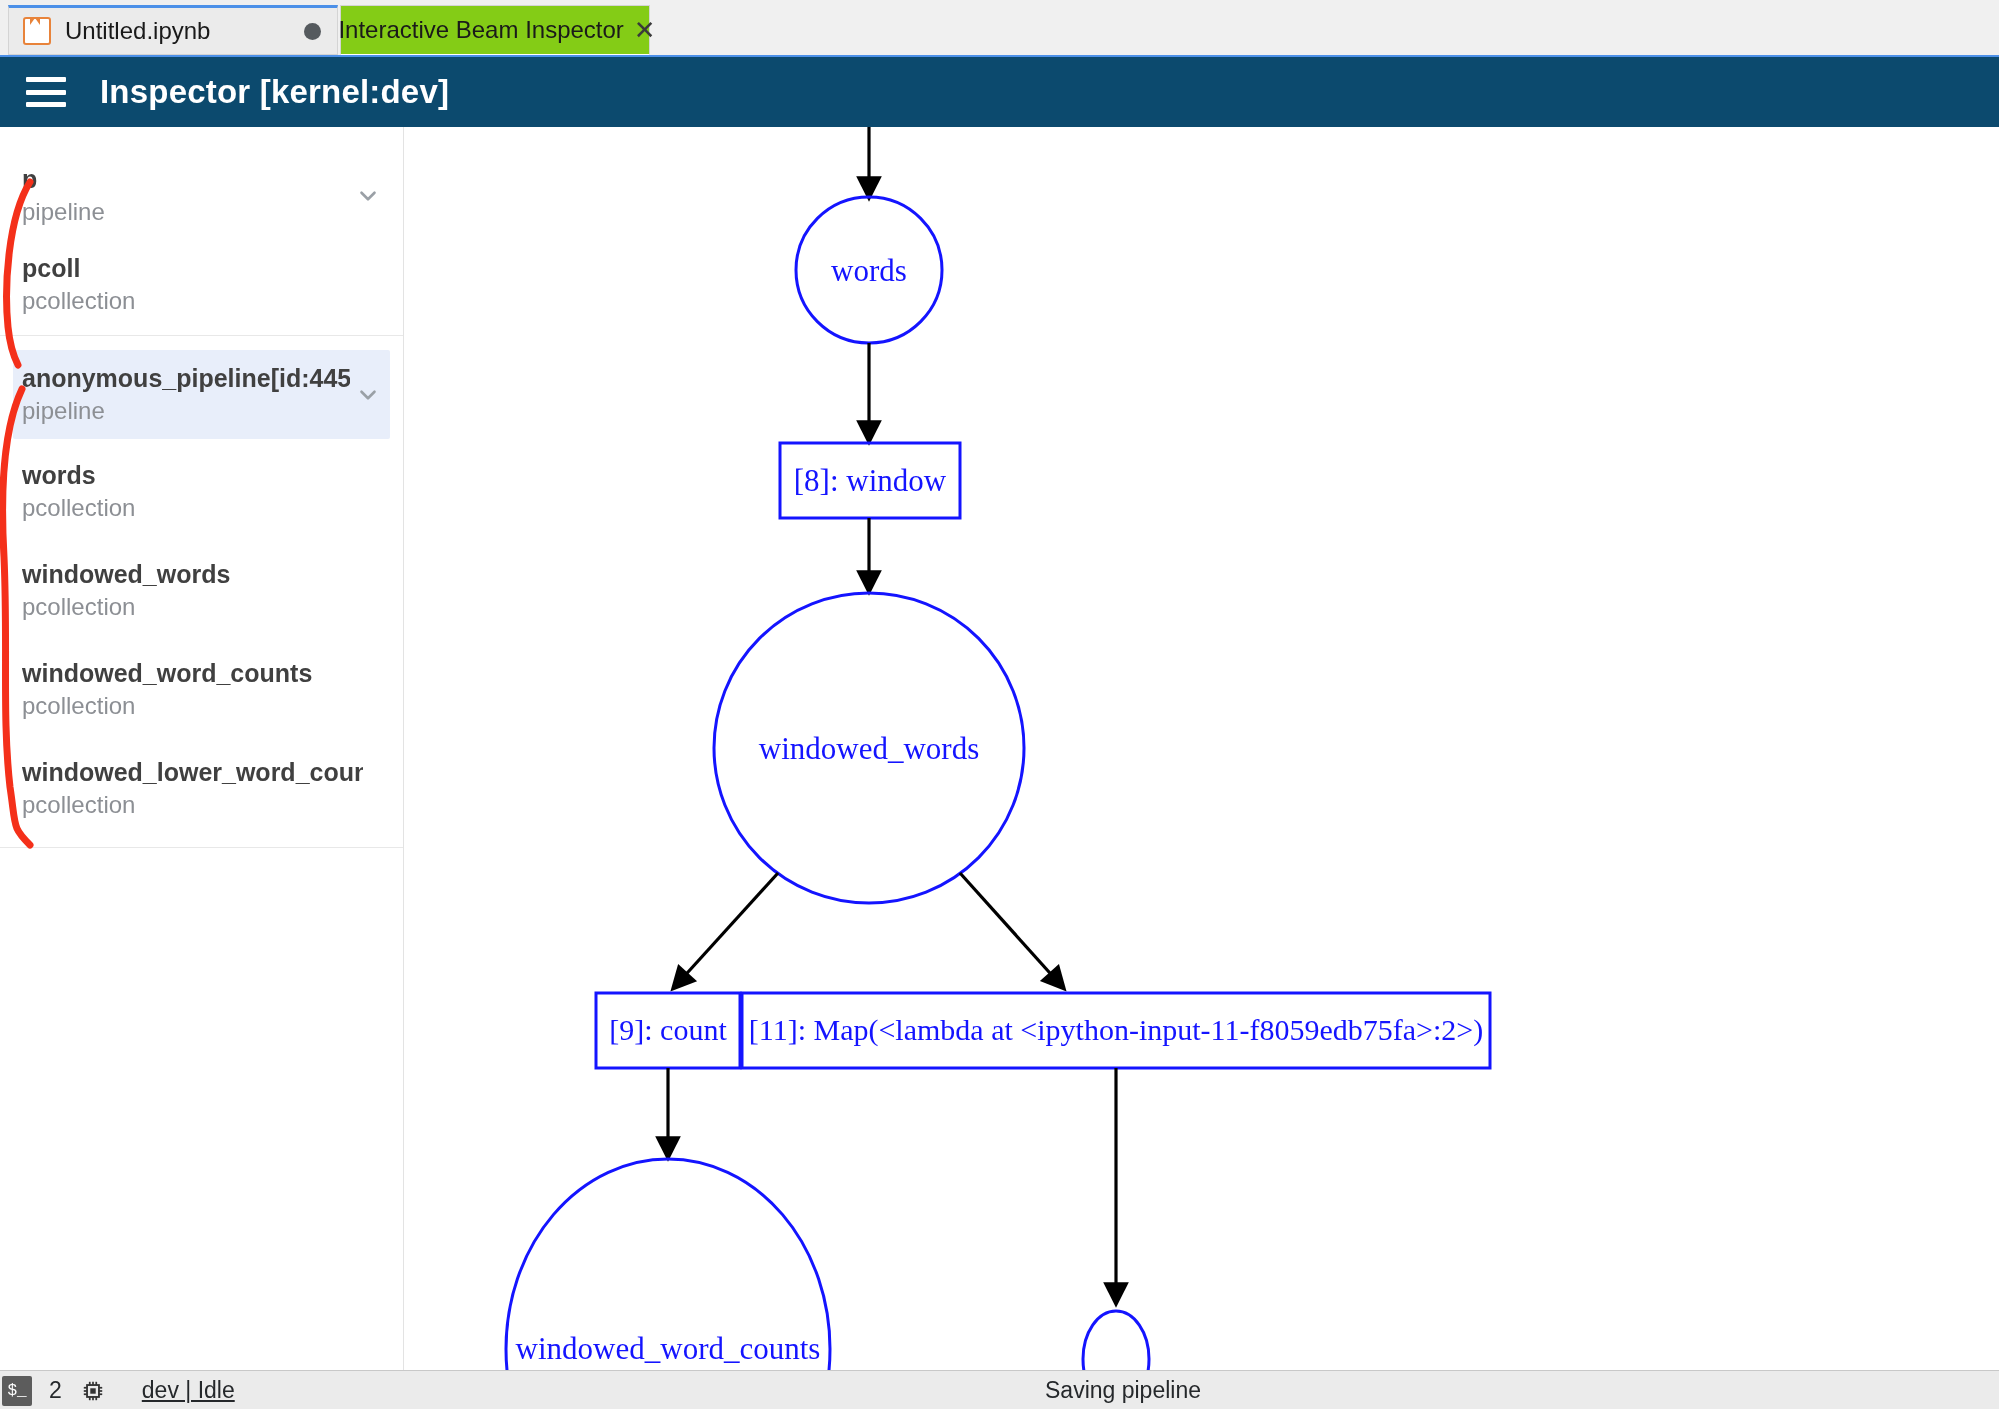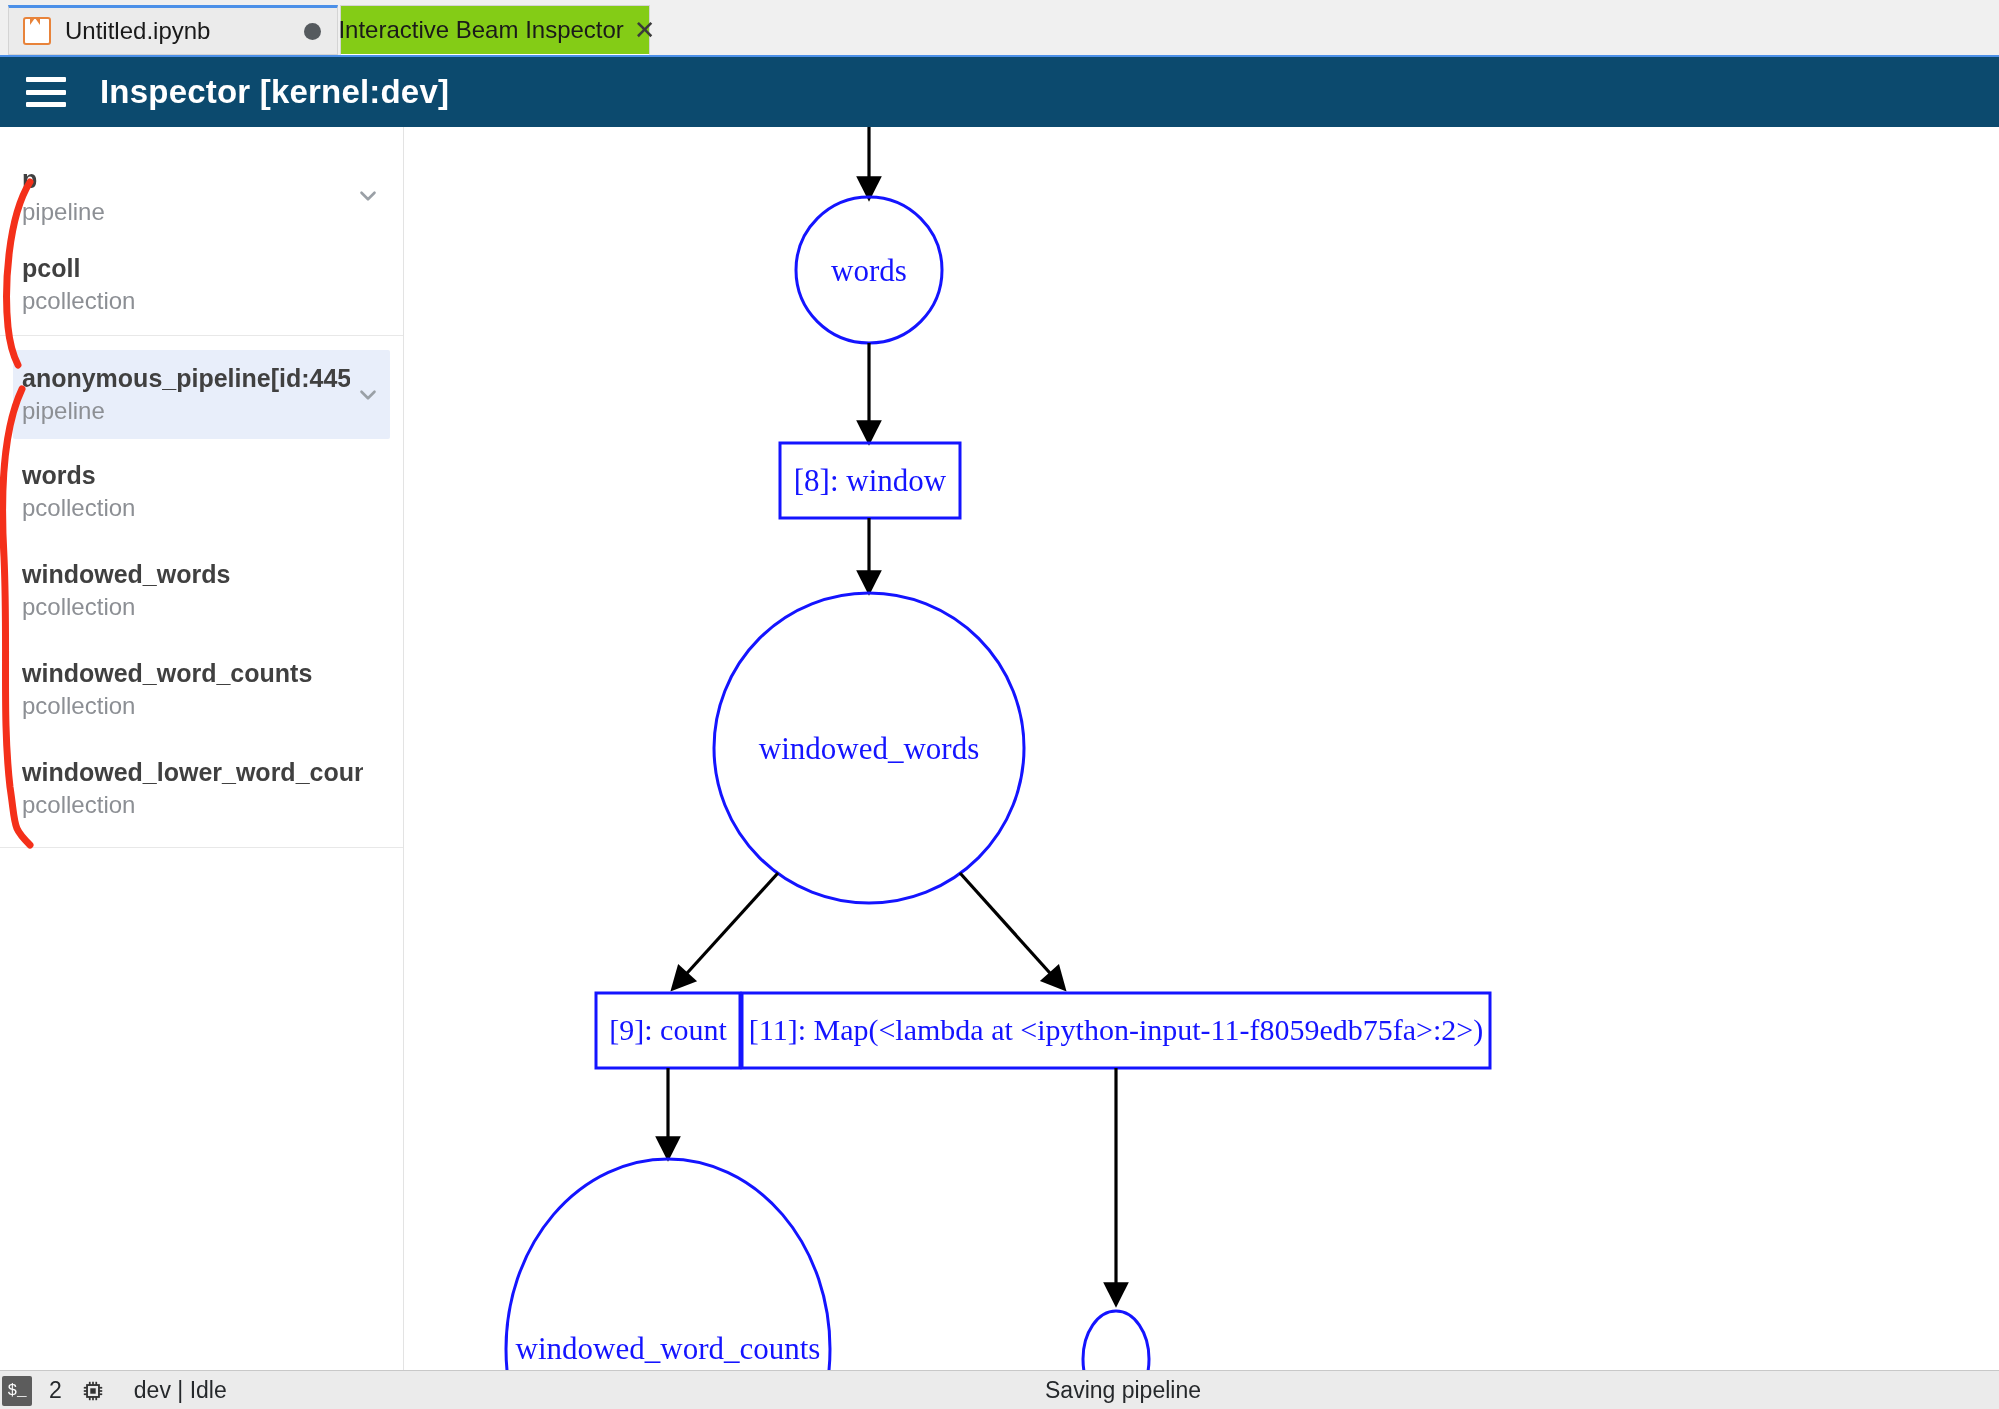--- a/index.html
+++ b/index.html
@@ -171,21 +171,21 @@
     width: 30px; height: 30px;
     background: #5c5c5c; color: #fff;
     font-family: "Liberation Mono", monospace;
     font-size: 16px;
     display: flex; align-items: center; justify-content: center;
     border-radius: 2px;
     flex: 0 0 auto;
   }
   .sb-count { margin-left: 17px; }
   .sb-chip { margin-left: 18px; width: 26px; height: 26px; flex: 0 0 auto; }
-  .sb-kernel { margin-left: 28px; }
+  .sb-kernel { margin-left: 36px; text-decoration: underline; }
   .sb-save { position: absolute; left: 1045px; }
 </style>
 </head>
 <body>
 
 <div class="tabbar">
   <div class="tabbar-bg-line"></div>
 
   <div class="tab tab-notebook">
     <div class="tab-notebook-left">

